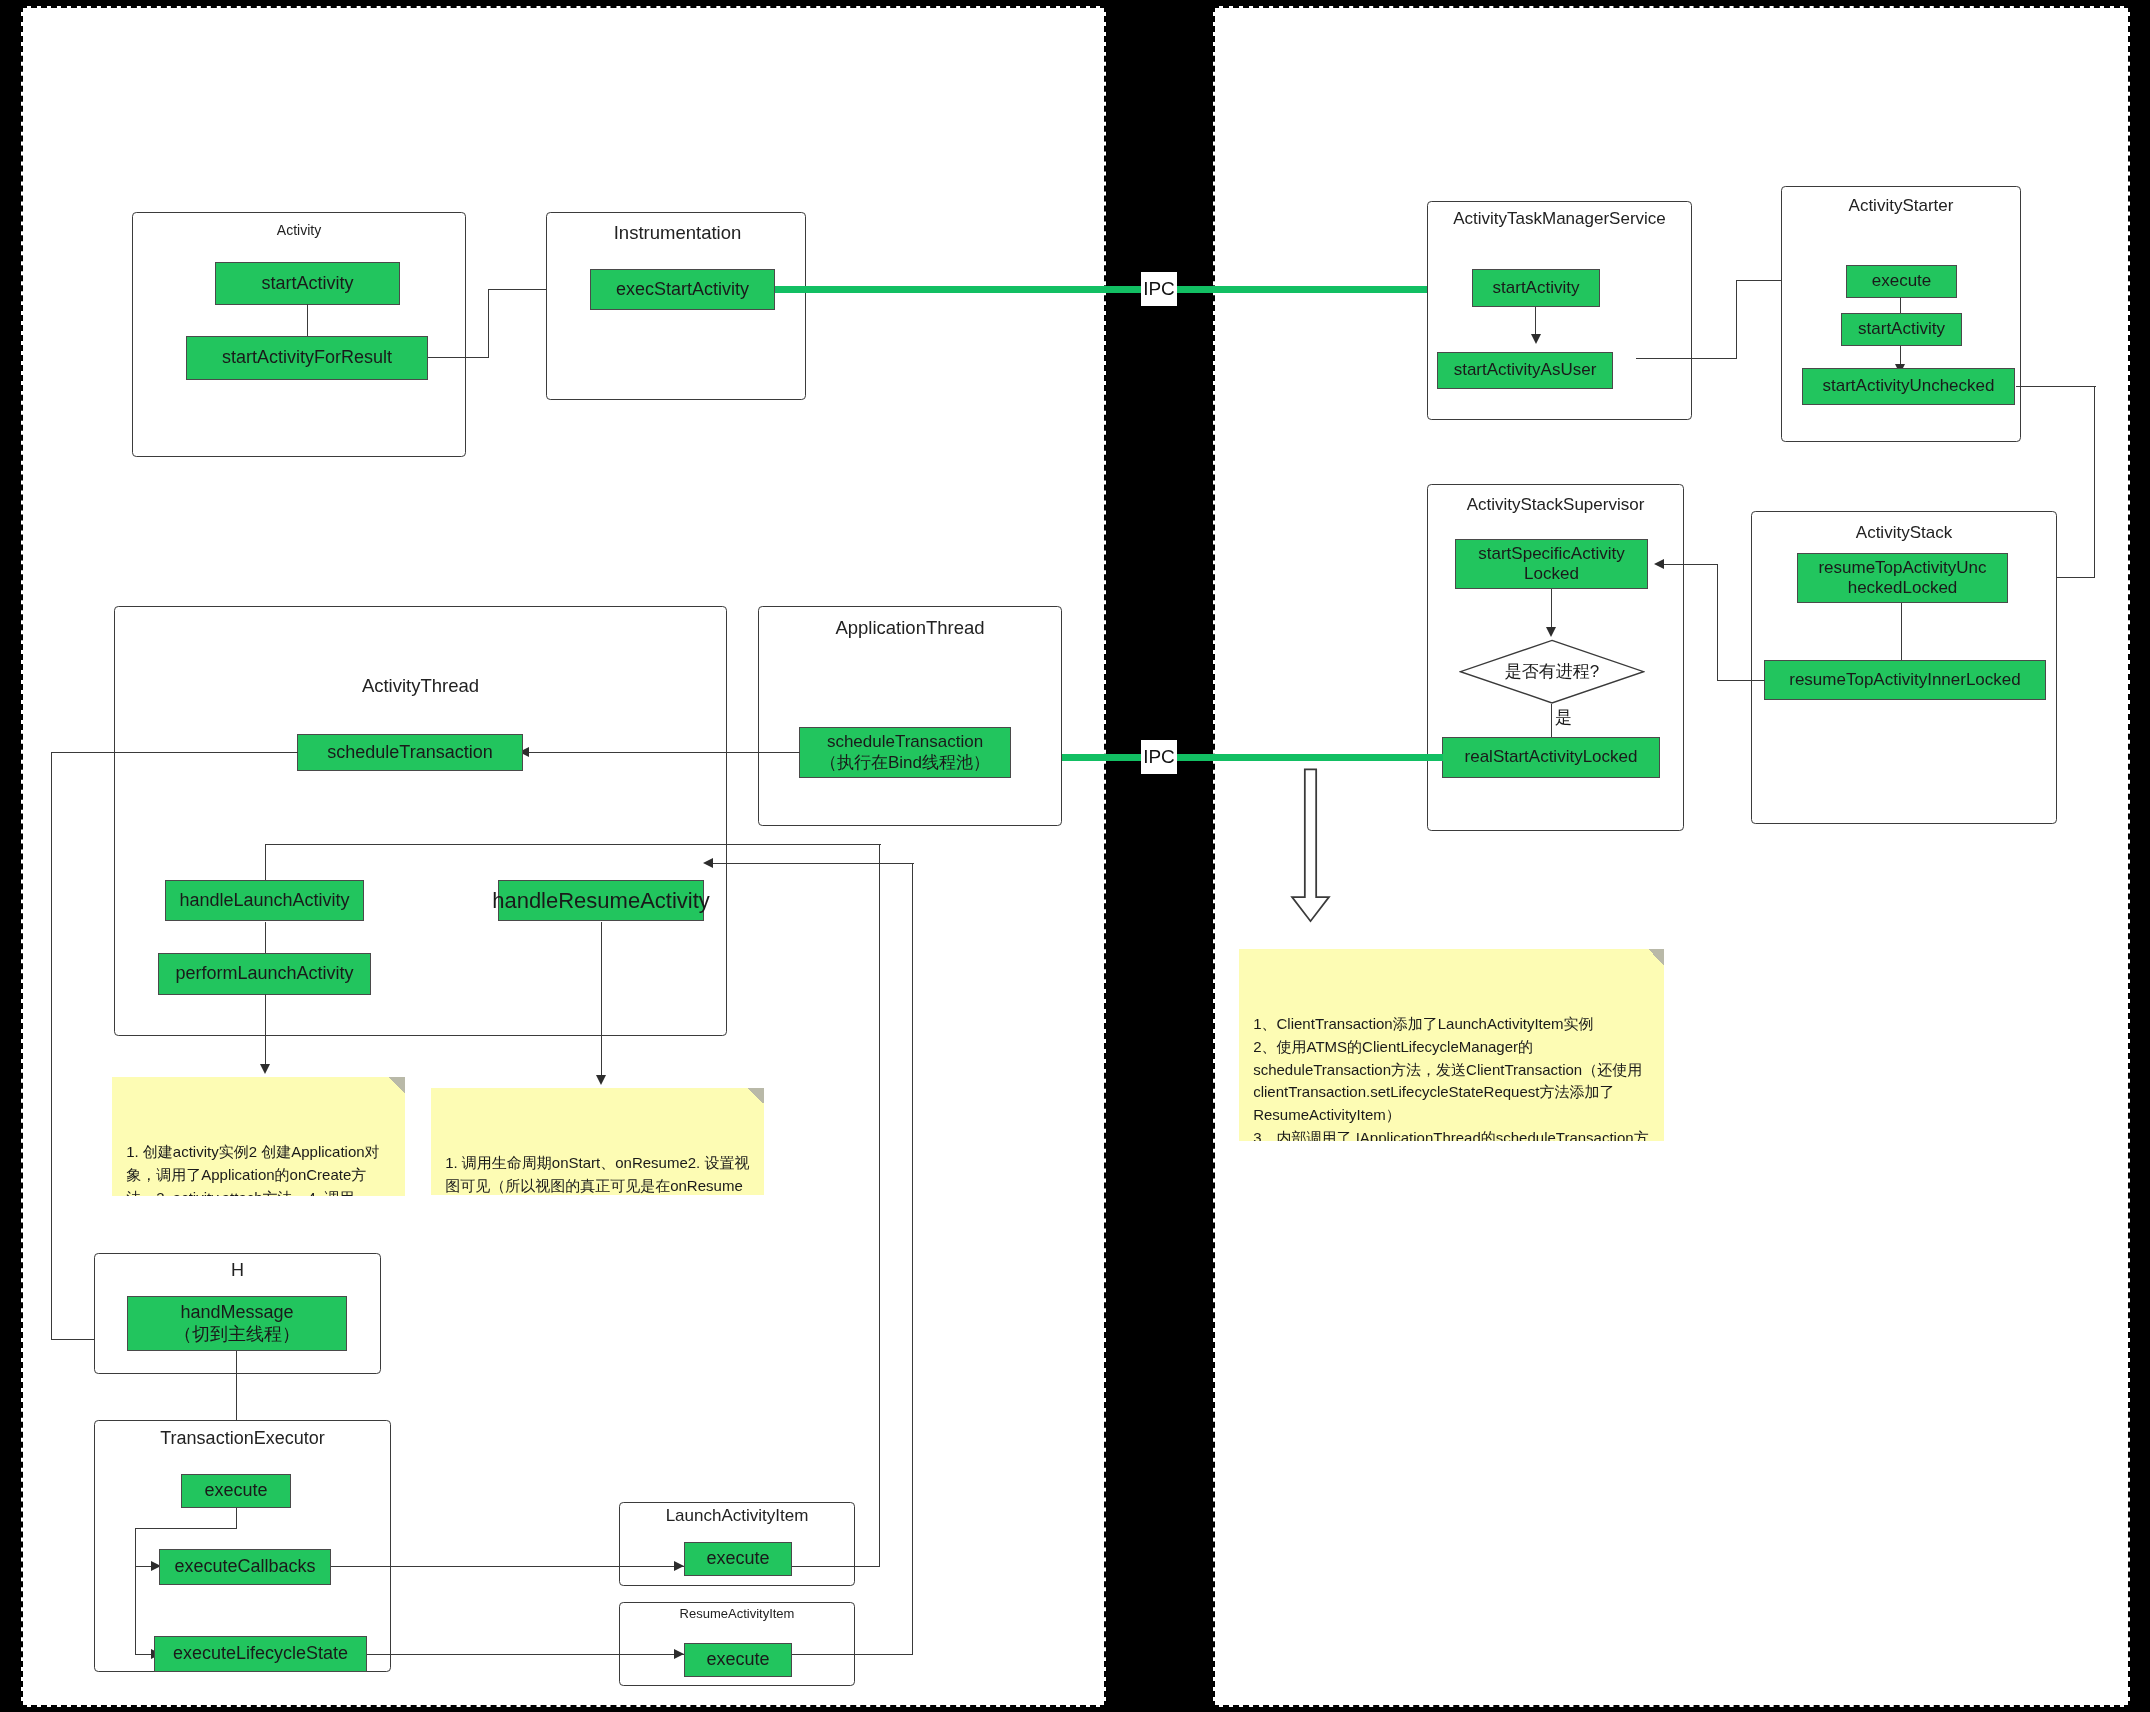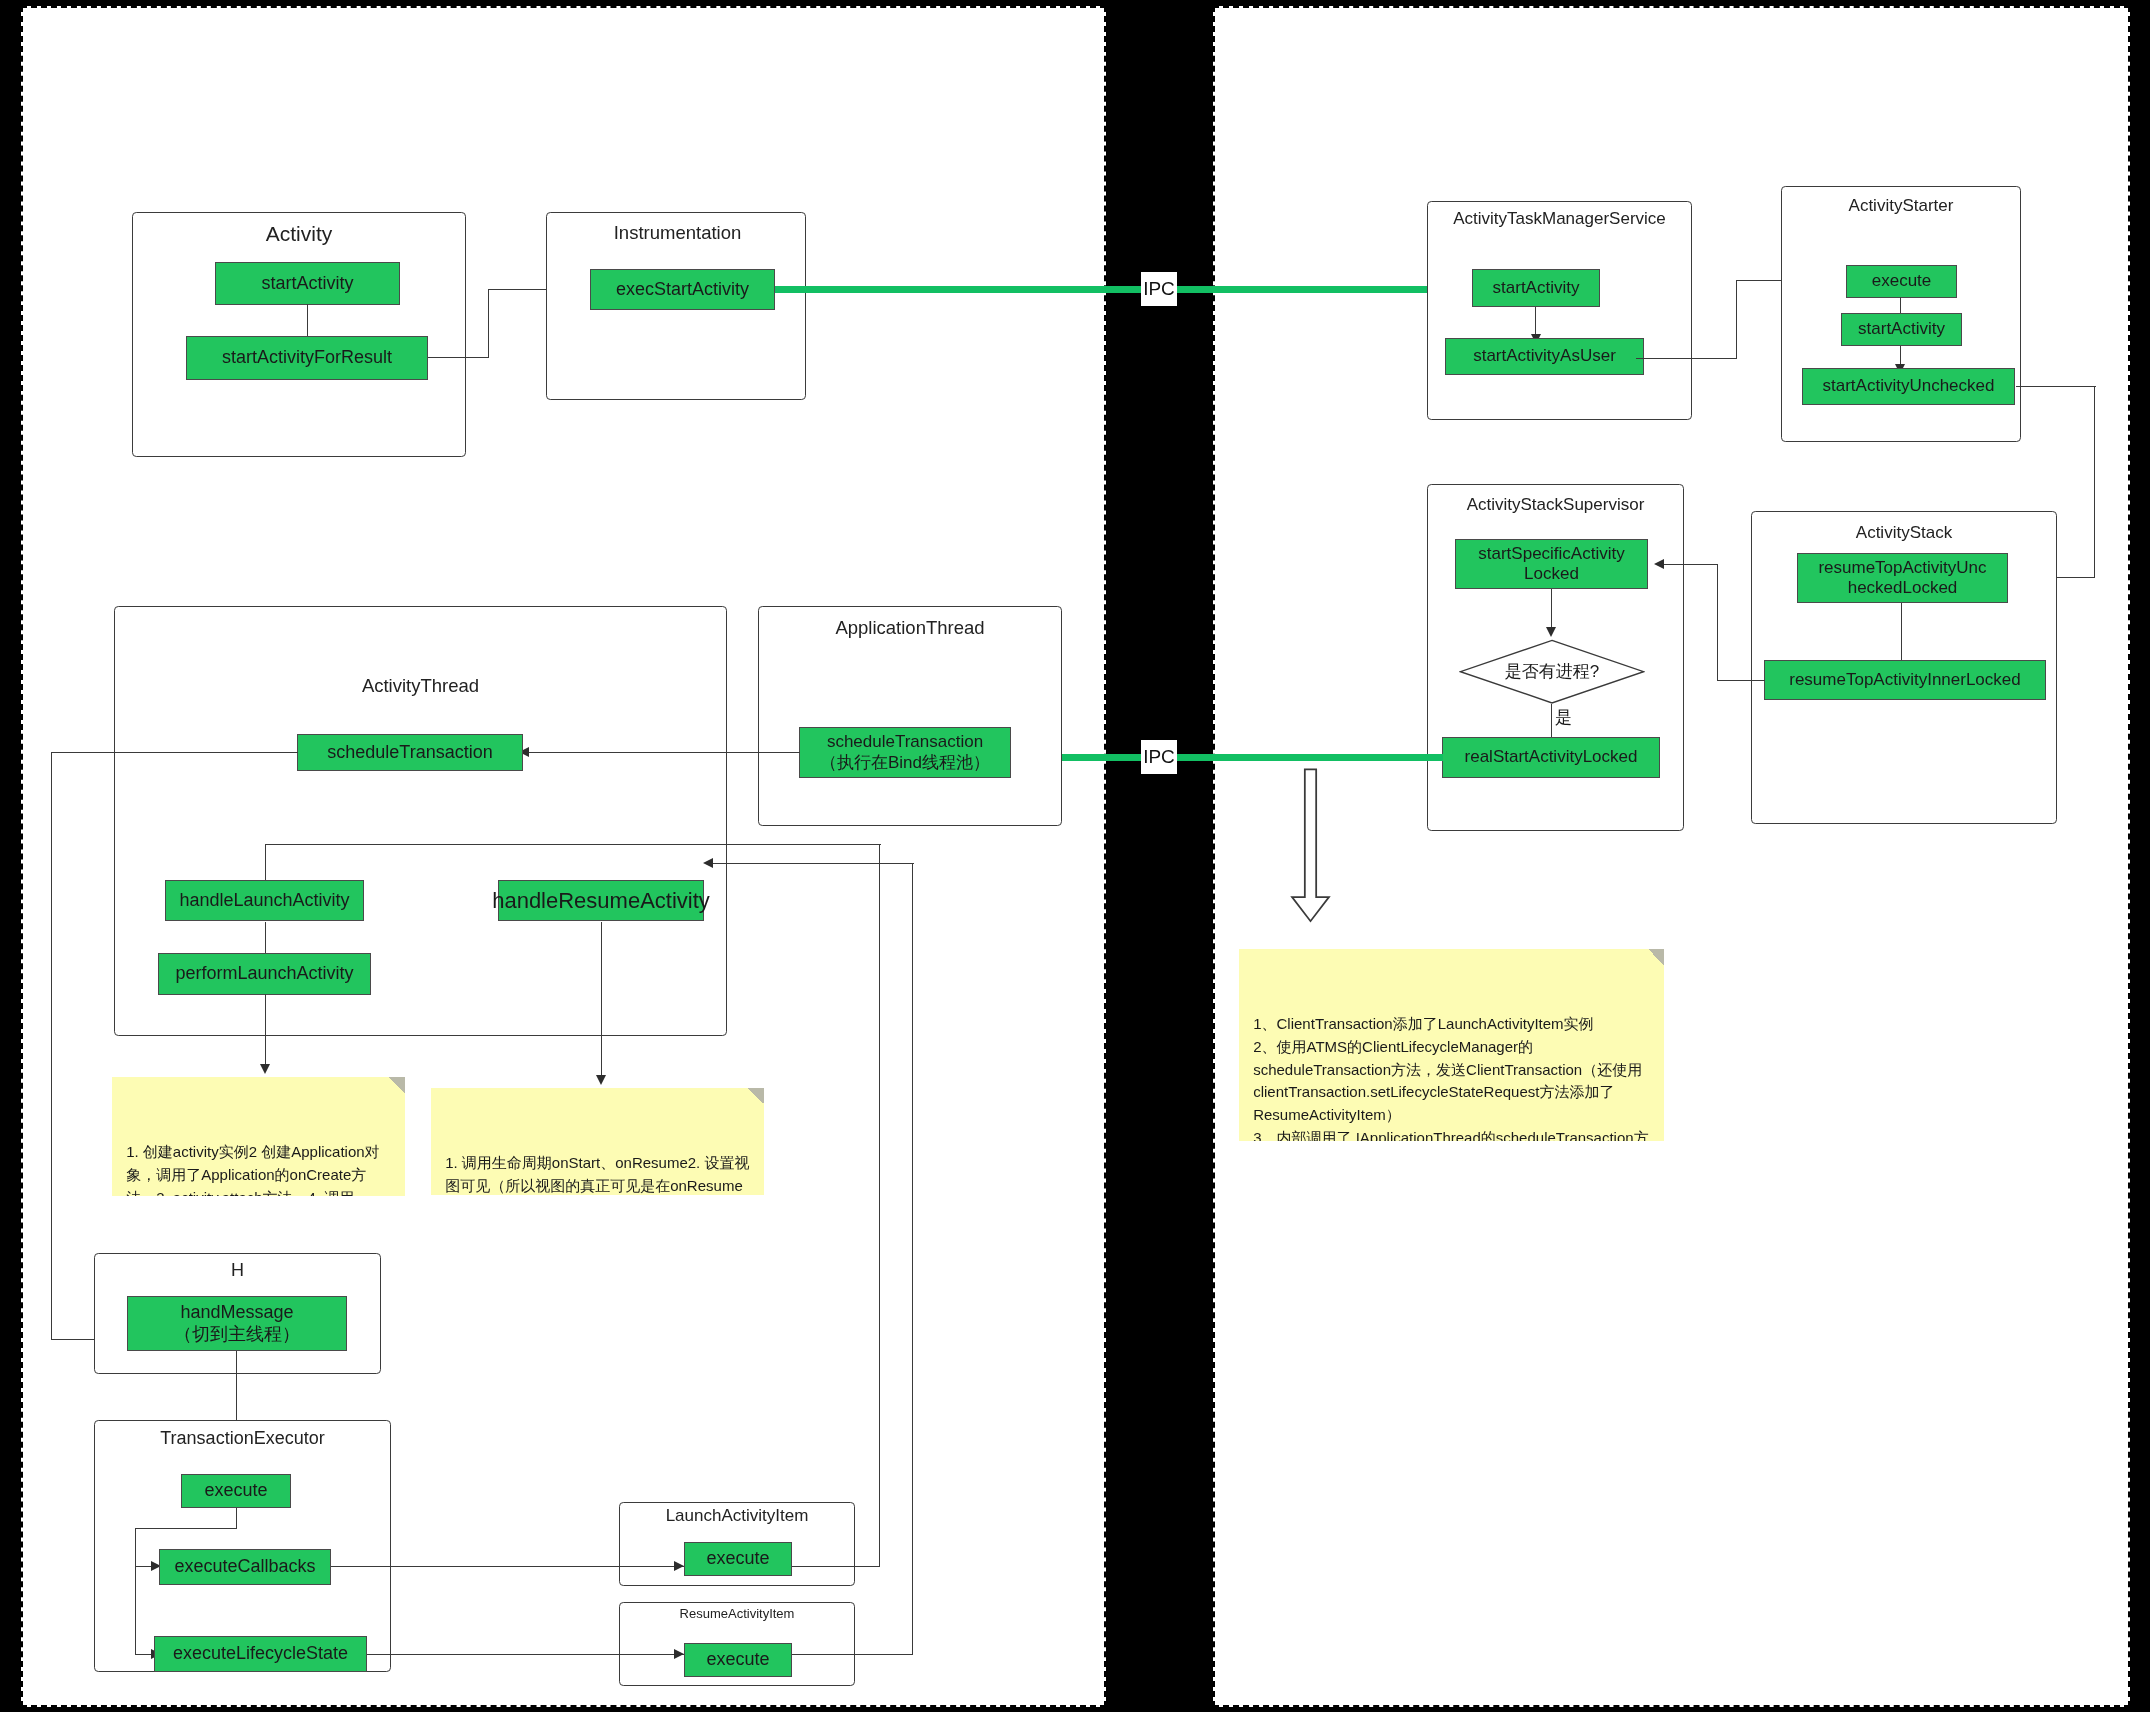--- a/index.html
+++ b/index.html
@@ -51,21 +51,21 @@
   .bigarrow{position:absolute;}
 </style>
 </head>
 <body>
 
 <div id="stage">
 
   <div class="panel" style="left:21.3px;top:5.7px;width:1085px;height:1701px;"></div>
 
   <div class="grp" style="left:132px;top:212px;width:334px;height:245px;"></div>
-  <div class="grp-label" style="left:132px;width:334px;top:222px;font-size:21px;">Activity</div>
+  <div class="grp-label" style="left:132px;width:334px;top:222px;font-size:14px;">Activity</div>
 
   <div class="mbox" style="left:215px;top:262px;width:185px;height:43px;font-size:18px;">startActivity</div>
   <div class="ln lnv" style="left:307px;top:304px;height:38px;"></div>
   <div class="ah ah-d" style="left:302px;top:340px;"></div>
   <div class="mbox" style="left:186px;top:336px;width:242px;height:44px;font-size:18px;">startActivityForResult</div>
 
   <div class="ln lnh" style="left:428px;top:357px;width:61px;"></div>
   <div class="ln lnv" style="left:488px;top:290px;height:68px;"></div>
   <div class="ln lnh" style="left:488px;top:289px;width:95px;"></div>
   <div class="ah ah-r" style="left:577px;top:284px;"></div>
@@ -78,21 +78,21 @@
 
   <div class="green" style="left:775px;top:286px;width:690px;"></div>
   <div class="gah-r" style="left:1454px;top:280px;"></div>
   <div class="ipc" style="left:1141px;top:272px;width:36px;height:34px;font-size:19px;">IPC</div>
 
   <div class="grp" style="left:1427px;top:201px;width:265px;height:219px;"></div>
   <div class="grp-label" style="left:1427px;width:265px;top:209px;font-size:17px;">ActivityTaskManagerService</div>
   <div class="mbox" style="left:1472px;top:269px;width:128px;height:38px;font-size:17px;">startActivity</div>
   <div class="ln lnv" style="left:1535px;top:307px;height:30px;"></div>
   <div class="ah ah-d" style="left:1531px;top:334px;"></div>
-  <div class="mbox" style="left:1437px;top:338px;width:199px;height:37px;font-size:17px;margin-left:8px;">startActivityAsUser</div>
+  <div class="mbox" style="left:1437px;top:352px;width:176px;height:37px;font-size:17px;">startActivityAsUser</div>
 
   <div class="ln lnh" style="left:1636px;top:358px;width:101px;"></div>
   <div class="ln lnv" style="left:1736px;top:281px;height:78px;"></div>
   <div class="ln lnh" style="left:1736px;top:280px;width:121px;"></div>
   <div class="ah ah-r" style="left:1849px;top:275px;"></div>
 
   <div class="grp" style="left:1781px;top:186px;width:240px;height:256px;"></div>
   <div class="grp-label" style="left:1781px;width:240px;top:196px;font-size:17px;">ActivityStarter</div>
   <div class="mbox" style="left:1846px;top:265px;width:111px;height:33px;font-size:17px;">execute</div>
   <div class="ln lnv" style="left:1900px;top:297px;height:23px;"></div>

